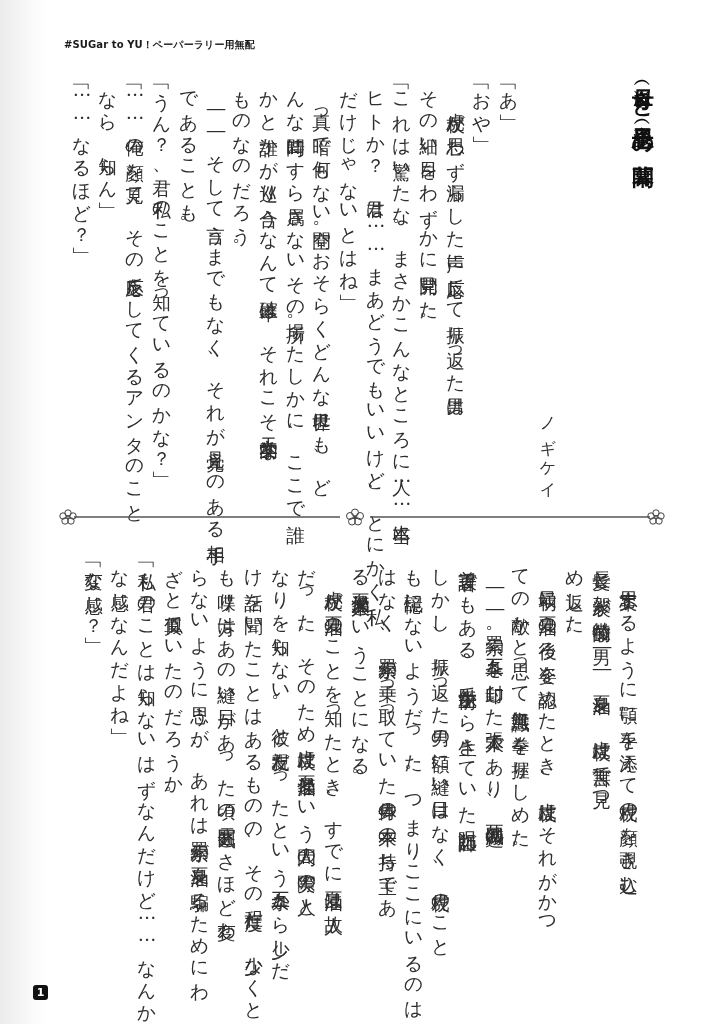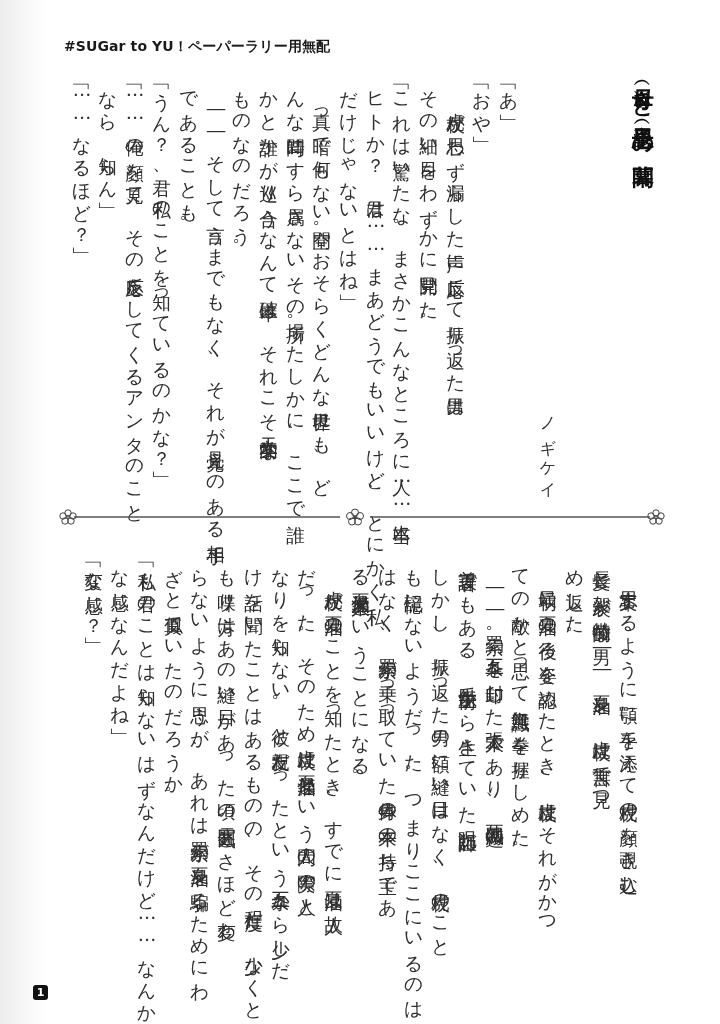--- a/index.html
+++ b/index.html
@@ -9,21 +9,21 @@
     font-family: "DejaVu Serif", "Liberation Serif", serif;
     color: #2a2a2a;
   }
   .edge-shade {
     position: absolute; left: 0; top: 0; width: 46px; height: 1024px;
     background: linear-gradient(to right, #ececec, #fafafa 70%, #ffffff);
   }
   .header-tag {
     position: absolute; left: 64px; top: 38px;
     font-family: "DejaVu Sans", "Liberation Sans", sans-serif;
-    font-weight: bold; font-size: 14px; color: #1a1a1a; letter-spacing: 0.1px;
+    font-weight: bold; font-size: 10px; color: #1a1a1a; letter-spacing: 0.1px;
   }
   .col {
     position: absolute;
     writing-mode: vertical-rl;
     text-orientation: upright;
     font-size: 18.6px;
     line-height: 1;
     letter-spacing: 1.45px;
     white-space: nowrap;
     color: #2e2e2e;

